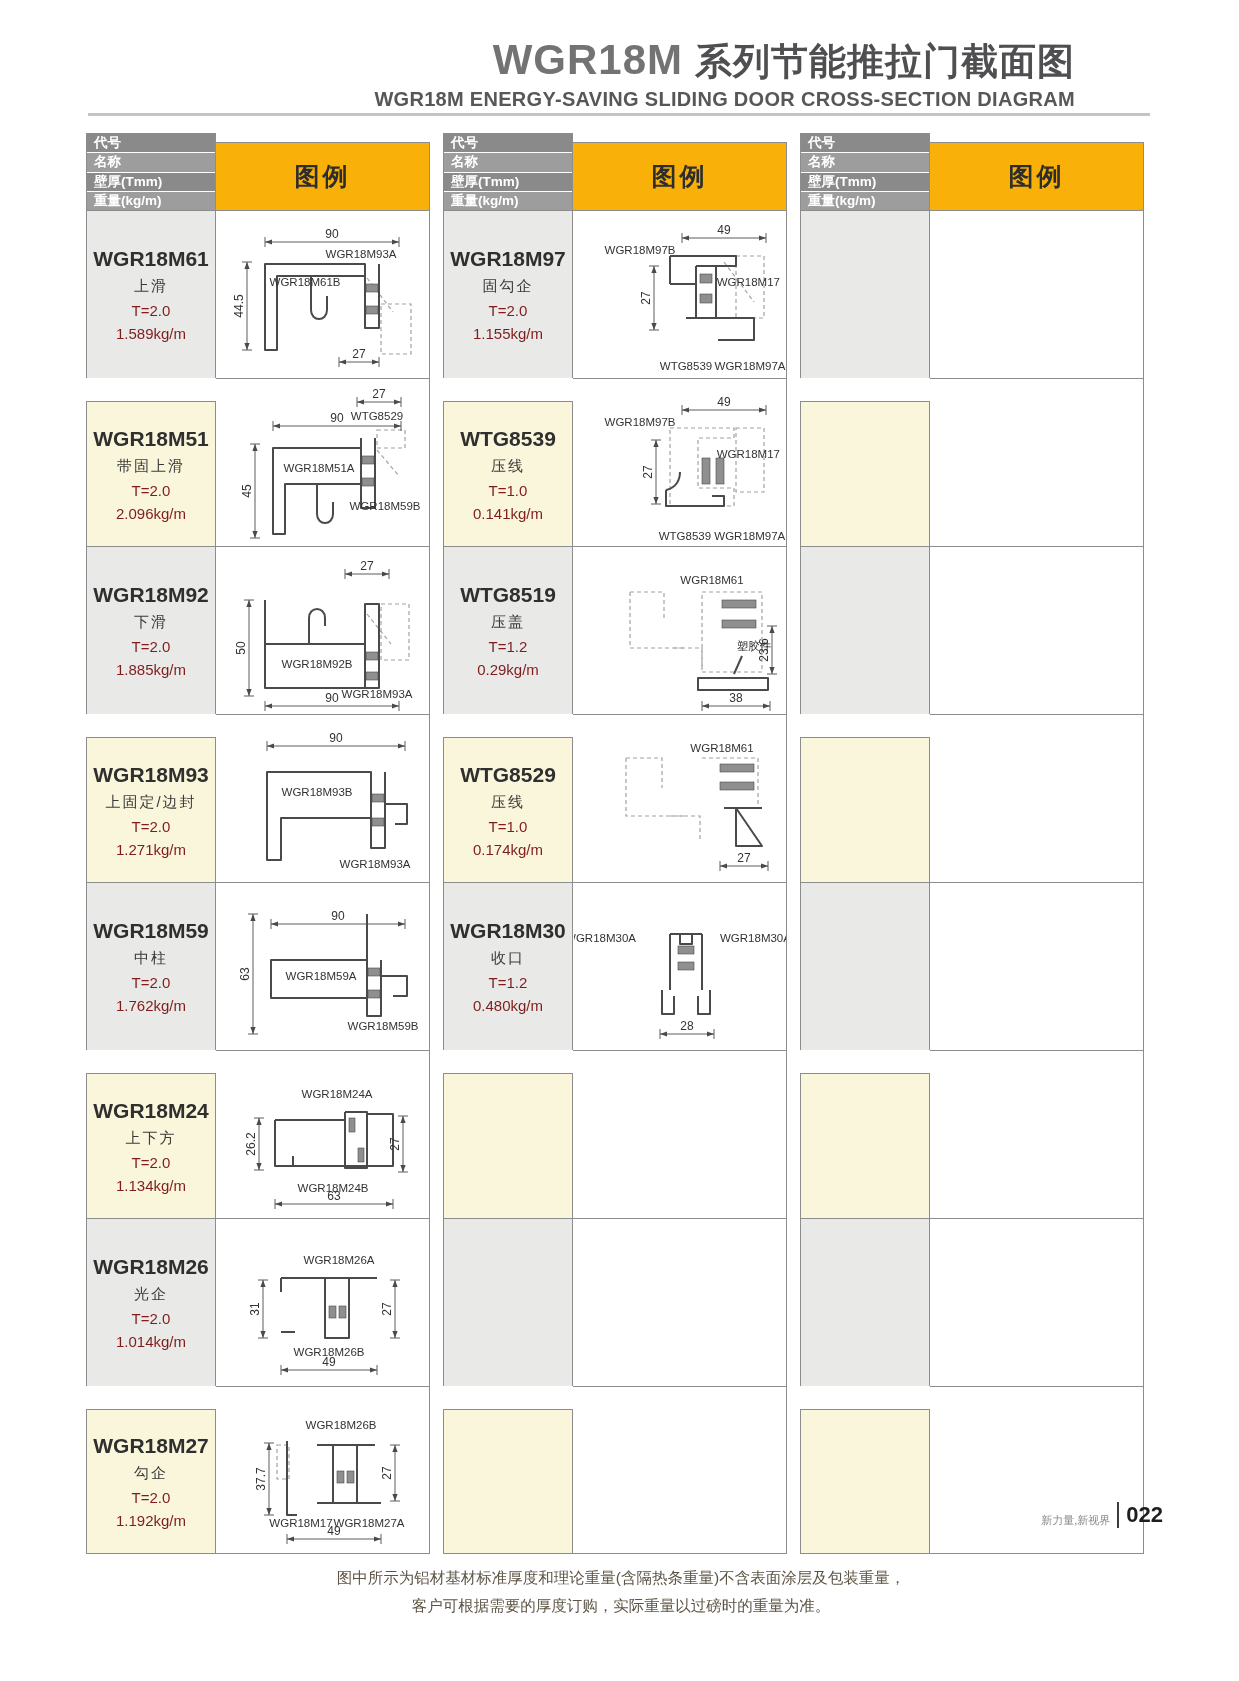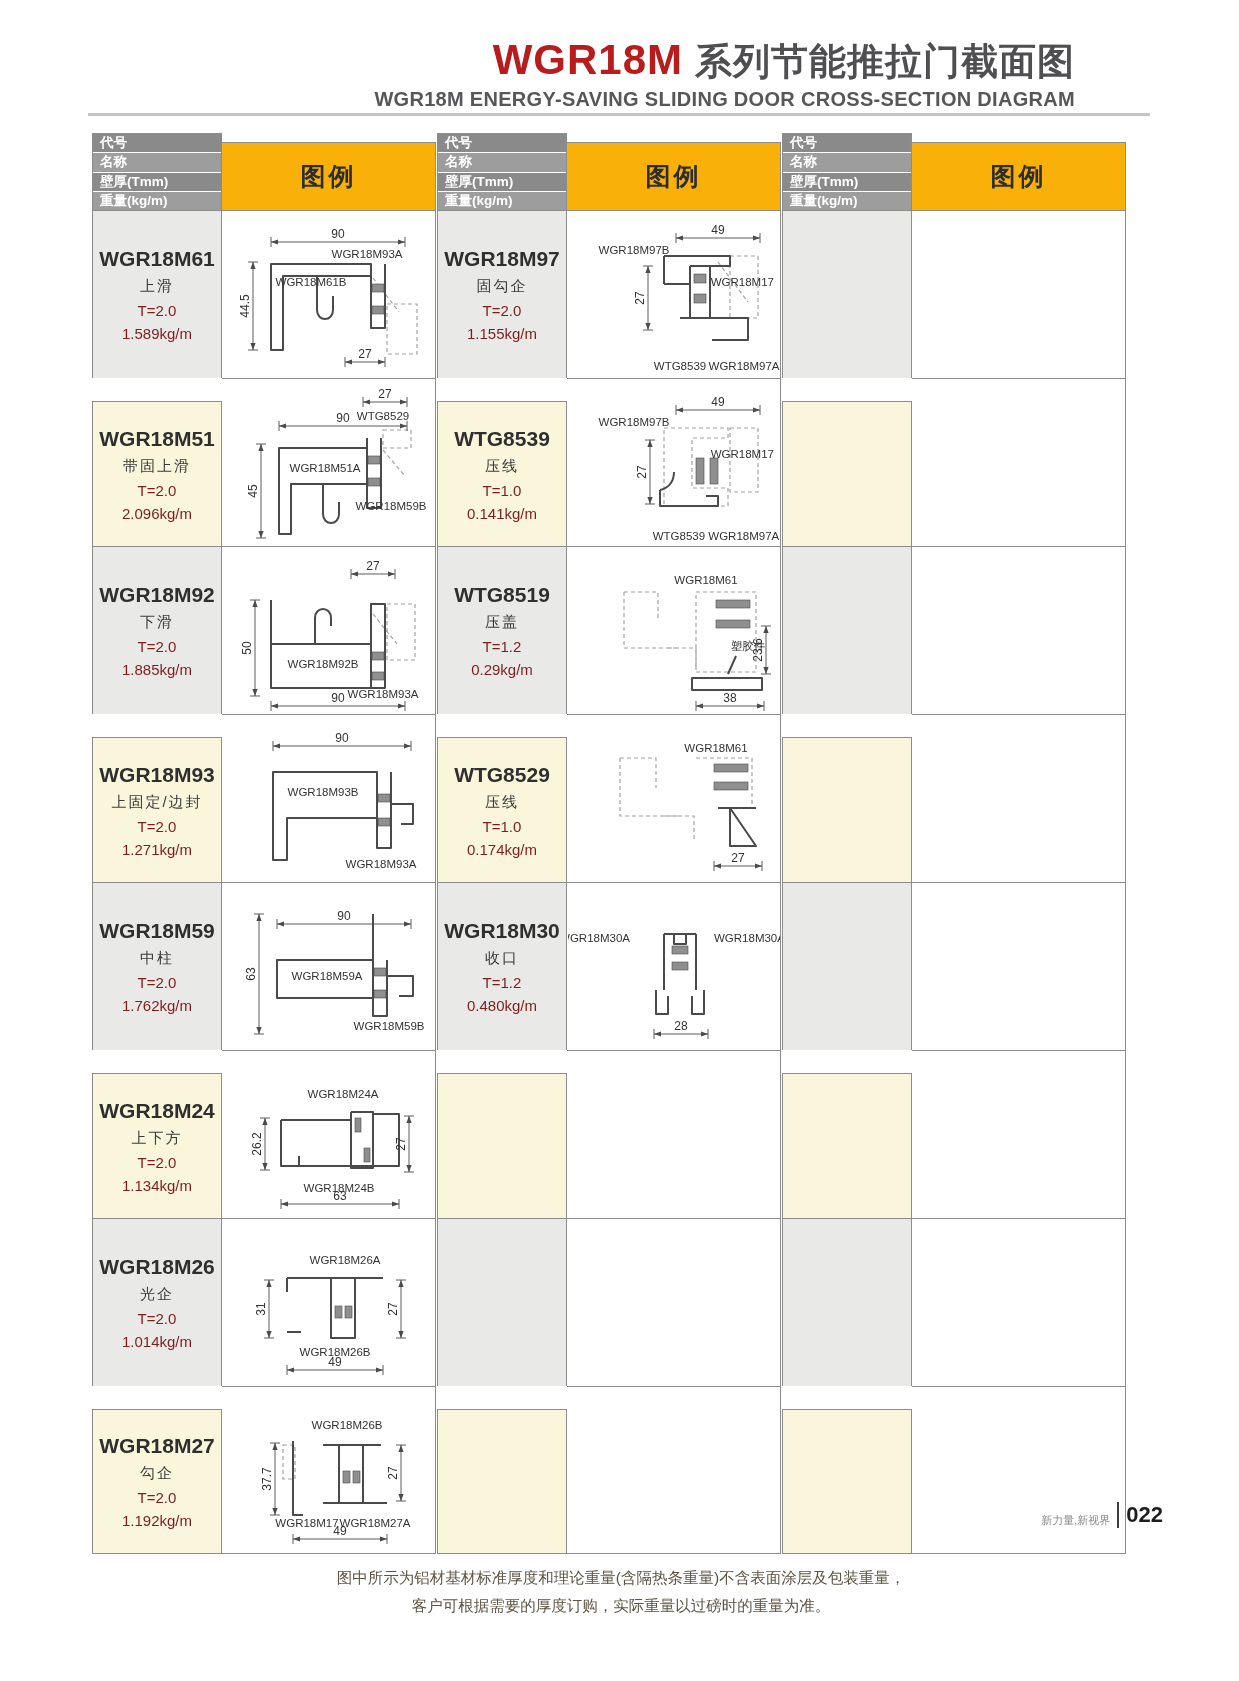--- a/index.html
+++ b/index.html
@@ -3,26 +3,26 @@
 <meta charset="utf-8">
 <style>
   * { margin:0; padding:0; box-sizing:border-box; }
   html,body { background:#ffffff; }
   body { width:1239px; height:1681px; position:relative; font-family:"Liberation Sans",sans-serif; }
   .page { position:absolute; inset:0; background:#fff; overflow:hidden; }
 
   
   .title-block { position:absolute; top:36px; right:164px; text-align:right; }
   .title-line { font-size:37px; font-weight:bold; color:#4f4f52; letter-spacing:1px; line-height:48px; }
-  .title-brand { color:#b91c1c; font-size:42px; margin-right:12px;margin-top:40px; }
+  .title-brand { color:#737373; font-size:42px; margin-right:12px;margin-top:40px; }
   .title-en { margin-top:2px; font-size:20px; font-weight:bold; color:#57575a; letter-spacing:0.3px; }
   .divider { position:absolute; left:88px; top:113px; width:1062px; height:3px; background:#c4c4c4; }
 
   
-  .table-wrap { position:absolute; left:92px; top:133px; display:flex; gap:1px; }
+  .table-wrap { position:absolute; left:86px; top:133px; display:flex; gap:13px; }
   .group { width:344px; display:flex; flex-direction:column; }
   .group-head { display:flex; height:77px; }
   .head-bars { width:130px; display:flex; flex-direction:column; border:1px solid #8c8c8c; border-bottom:none; background:#fff; }
   .head-bar { flex:1; background:#8a8a8a; color:#fff; font-weight:bold; font-size:13.5px; display:flex; align-items:center; padding-left:7px; border-bottom:1px solid #fff; }
   .head-bar:last-child { border-bottom:none; }
   .head-bar.light { background:#9d9d9d; }
   .legend { width:214px; background:#F9B008; border:1px solid #8c8c8c; border-left:none; border-bottom:none; display:flex; align-items:center; justify-content:center; font-size:25px; font-weight:bold; color:#2d2d2d; letter-spacing:3px;margin-top:9px; }
   .row { display:flex; height:168px; }
   .cell-label { width:130px; border:1px solid #8c8c8c; border-bottom:none; display:flex; flex-direction:column; align-items:center; justify-content:center; gap:6px; text-align:center; }
   .row.gray  .cell-label { background:#e9e9e8; }

